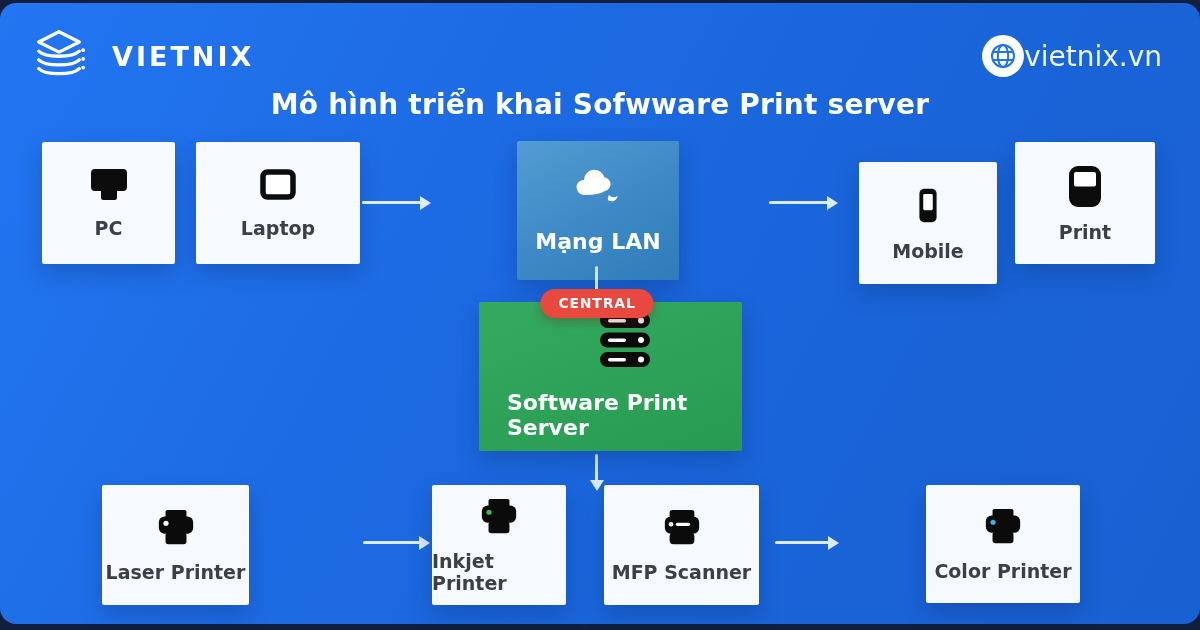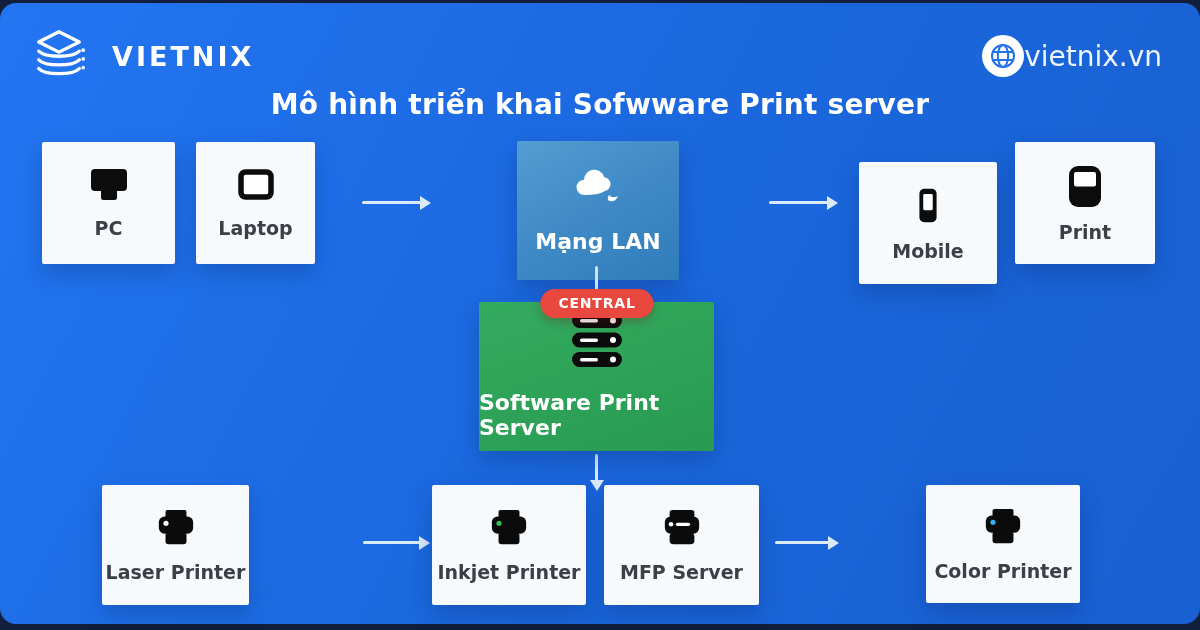--- a/index.html
+++ b/index.html
@@ -33,20 +33,21 @@
   }
   .card .label { font-size:19px; font-weight:600; color: var(--card-label,#3b4046); }
   .lan-card {
     background: linear-gradient(150deg, var(--lan-blue-1,#539dd3) 0%, #3f8ac6 50%, var(--lan-blue-2,#2f7cba) 100%);
     box-shadow:0 10px 22px rgba(9,34,88,0.28); gap:24px;
   }
   .lan-card .label { color:#fff; font-weight:bold; font-size:22px; }
   .server-card {
     background: linear-gradient(160deg, var(--server-green-1,#33ab5f) 0%, var(--server-green-2,#289a51) 100%);
     gap:23px;
+    padding-left:28px;
   }
   .server-card .label { color:#fff; font-weight:bold; font-size:22px; }
   .central-badge {
     position:absolute; left:597px; top:286px; transform:translateX(-50%);
     background: var(--badge-red,#e8483d); color:#fff; font-size:14px; font-weight:bold;
     letter-spacing:0.8px; padding:6px 18px 7px; border-radius:999px;
     box-shadow:0 4px 10px rgba(120,20,15,0.3); z-index:5;
   }
   
   .h-arrow { position:absolute; height:3px; background: var(--arrow,#dcebfc); border-radius:2px; }
@@ -108,21 +109,21 @@
     <div class="card" style="left:42px; top:139px; width:133px; height:122px;">
       <span class="icon">
         <svg width="44" height="37" viewBox="0 0 44 37" fill="#0c0c0c">
           <rect x="4" y="2" width="36" height="22" rx="4"></rect>
           <rect x="14" y="21" width="16" height="12" rx="2.5"></rect>
         </svg>
       </span>
       <span class="label">PC</span>
     </div>
 
-    <div class="card" style="left:196px; top:139px; width:119px; height:122px;text-align:right;">
+    <div class="card" style="left:196px; top:139px; width:164px; height:122px;text-align:right;">
       <span class="icon">
         <svg width="44" height="36" viewBox="0 0 44 36">
           <rect x="7" y="4" width="30" height="25" rx="4.5" fill="#ffffff" stroke="#0c0c0c" stroke-width="5.5"></rect>
         </svg>
       </span>
       <span class="label">Laptop</span>
     </div>
 
     <div class="h-arrow" style="left:362px; top:198px; width:60px;"></div>
 
@@ -194,21 +195,21 @@
             <rect x="12" y="26" width="22" height="12" rx="3"></rect>
           </g>
           <circle cx="12.5" cy="16" r="2.7" fill="#ffffff"></circle>
         </svg>
       </span>
       <span class="label">Laser Printer</span>
     </div>
 
     <div class="h-arrow" style="left:363px; top:538px; width:58px;"></div>
 
-    <div class="card" style="left:432px; top:482px; width:154px; height:120px;">
+    <div class="card" style="left:432px; top:482px; width:134px; height:120px;">
       <span class="icon">
         <svg width="44" height="40" viewBox="0 0 46 42">
           <g fill="#0b0b0b">
             <rect x="12" y="2" width="22" height="9" rx="2"></rect>
             <rect x="5" y="9" width="36" height="18" rx="6"></rect>
             <rect x="12" y="26" width="22" height="12" rx="3"></rect>
           </g>
           <circle cx="12.5" cy="16" r="2.7" fill="#35c04f"></circle>
         </svg>
       </span>
@@ -222,21 +223,21 @@
             <rect x="10" y="2" width="26" height="9" rx="3"></rect>
             <rect x="5" y="9" width="36" height="18" rx="6"></rect>
             <rect x="10" y="26" width="26" height="12" rx="4"></rect>
           </g>
           <g fill="#ffffff">
             <circle cx="11.5" cy="17" r="2.4"></circle>
             <rect x="16.5" y="15.4" width="15" height="3.4" rx="1.7"></rect>
           </g>
         </svg>
       </span>
-      <span class="label">MFP Server</span>
+      <span class="label">MFP Scanner</span>
     </div>
 
     <div class="h-arrow" style="left:775px; top:538px; width:55px;"></div>
 
     <div class="card" style="left:926px; top:482px; width:154px; height:118px;">
       <span class="icon">
         <svg width="44" height="40" viewBox="0 0 46 42">
           <g fill="#0b0b0b">
             <rect x="12" y="2" width="22" height="9" rx="2"></rect>
             <rect x="5" y="9" width="36" height="18" rx="6"></rect>

